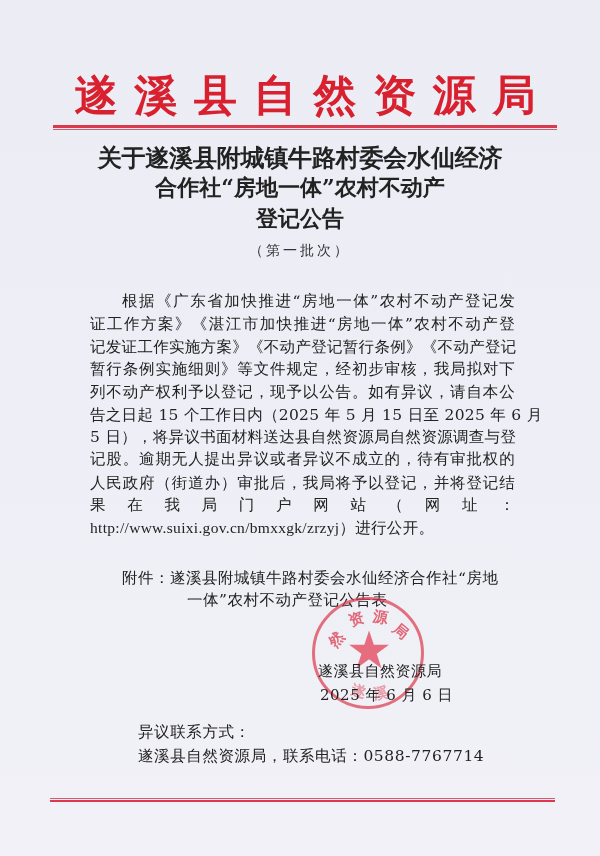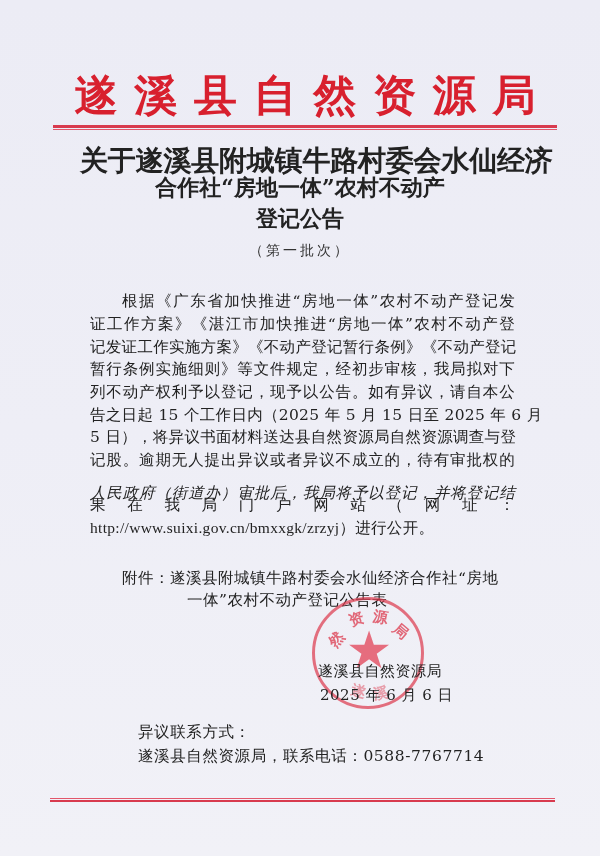--- a/index.html
+++ b/index.html
@@ -23,21 +23,21 @@
   .rule-bottom { position:absolute; left:50px; top:798px; width:505px; }
   .rule-thick { height:3px; background:#d83a4e; }
   .rule-gap { height:1px; }
   .rule-thin { height:1px; background:#e2566a; }
   .title {
     position:absolute; left:80px; width:440px; text-align:center;
     font-weight:bold; font-size:22px; color:#222;
     font-family:"DejaVu Serif","Liberation Serif",serif;
     white-space:nowrap;
   }
-  .t1 { top:142px; font-size:28px; letter-spacing:-0.2px;font-family:Liberation Mono, monospace; }
+  .t1 { top:142px; font-size:24px; letter-spacing:-0.2px;font-family:Liberation Mono, monospace; }
   .t2 { top:173px; }
   .t3 { top:204px; }
   .subtitle { position:absolute; left:80px; width:440px; top:242px; text-align:center; font-size:14px; color:#333; letter-spacing:3px; }
   .body-line {
     position:absolute; left:90px; width:425px; font-size:15.5px; line-height:20px;
     white-space:nowrap; text-align:justify; text-align-last:justify; color:#222;
     letter-spacing:0.3px;
   }
   .indent { left:122px; width:393px; }
   .url-line { text-align:right; text-align-last:left; font-family:"Liberation Serif","DejaVu Serif",serif; }
@@ -83,22 +83,22 @@
   <div class="subtitle">（第一批次）</div>
 
   <div>
     <div class="body-line indent" style="top:291px;">根据《广东省加快推进“房地一体”农村不动产登记发</div>
     <div class="body-line" style="top:314px;">证工作方案》《湛江市加快推进“房地一体”农村不动产登</div>
     <div class="body-line" style="top:337px;">记发证工作实施方案》《不动产登记暂行条例》《不动产登记</div>
     <div class="body-line" style="top:359px;">暂行条例实施细则》等文件规定，经初步审核，我局拟对下</div>
     <div class="body-line" style="top:382px;">列不动产权利予以登记，现予以公告。如有异议，请自本公</div>
     <div class="body-line" style="top:405px;">告之日起 15 个工作日内（2025 年 5 月 15 日至 2025 年 6 月</div>
     <div class="body-line" style="top:427px;">5 日），将异议书面材料送达县自然资源局自然资源调查与登</div>
-    <div class="body-line" style="top:450px;">记股。逾期无人提出异议或者异议不成立的，待有审批权的</div>
-    <div class="body-line" style="top:483px;font-style:italic;">人民政府（街道办）审批后，我局将予以登记，并将登记结</div>
+    <div class="body-line" style="top:450px;font-family:Liberation Mono, monospace;">记股。逾期无人提出异议或者异议不成立的，待有审批权的</div>
+    <div class="body-line" style="top:473px;">人民政府（街道办）审批后，我局将予以登记，并将登记结</div>
     <div class="body-line" style="top:495px;">果 在 我 局 门 户 网 站 （ 网 址 ：</div>
     <div class="body-line url-line" style="top:518px;">http://www.suixi.gov.cn/bmxxgk/zrzyj）进行公开。</div>
   </div>
 
   <div class="attach-line" style="left:122px; top:568px;">附件：</div>
   <div class="attach-line" style="left:170px; top:568px;">遂溪县附城镇牛路村委会水仙经济合作社“房地</div>
   <div class="attach-line" style="left:187px; top:590px;">一体”农村不动产登记公告表</div>
 
   <div class="seal">
     <div class="seal-star">★</div>

